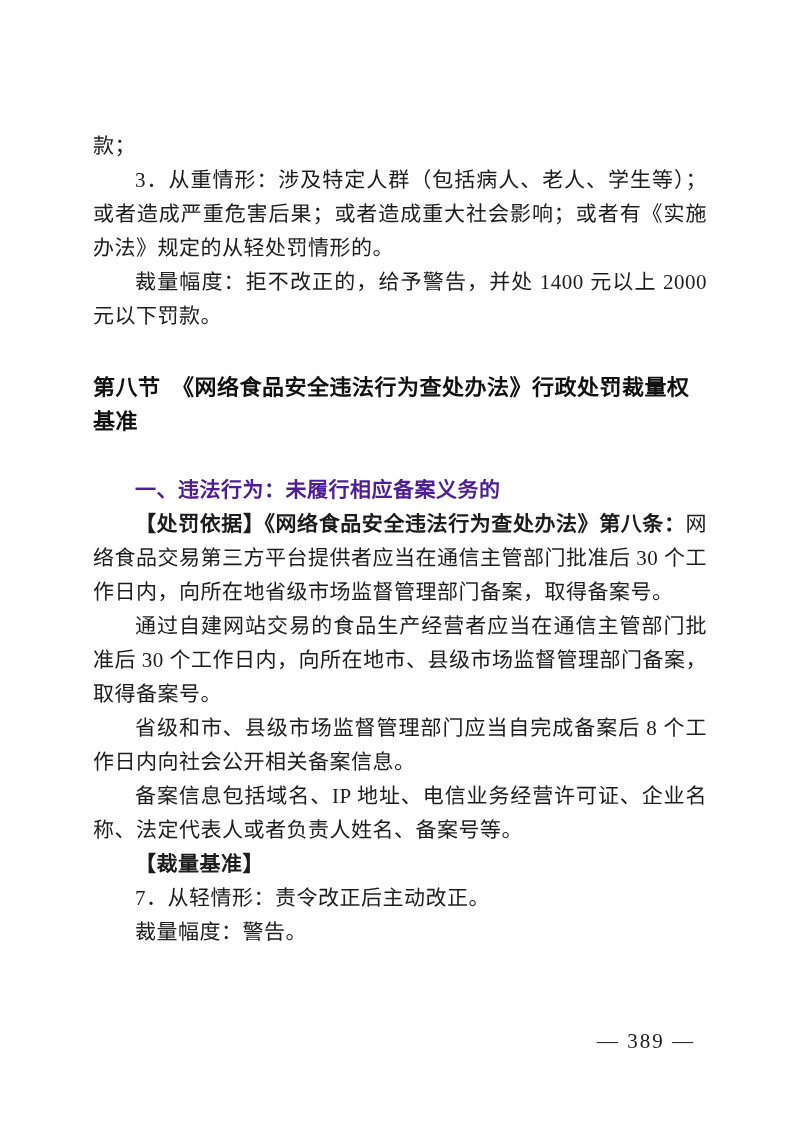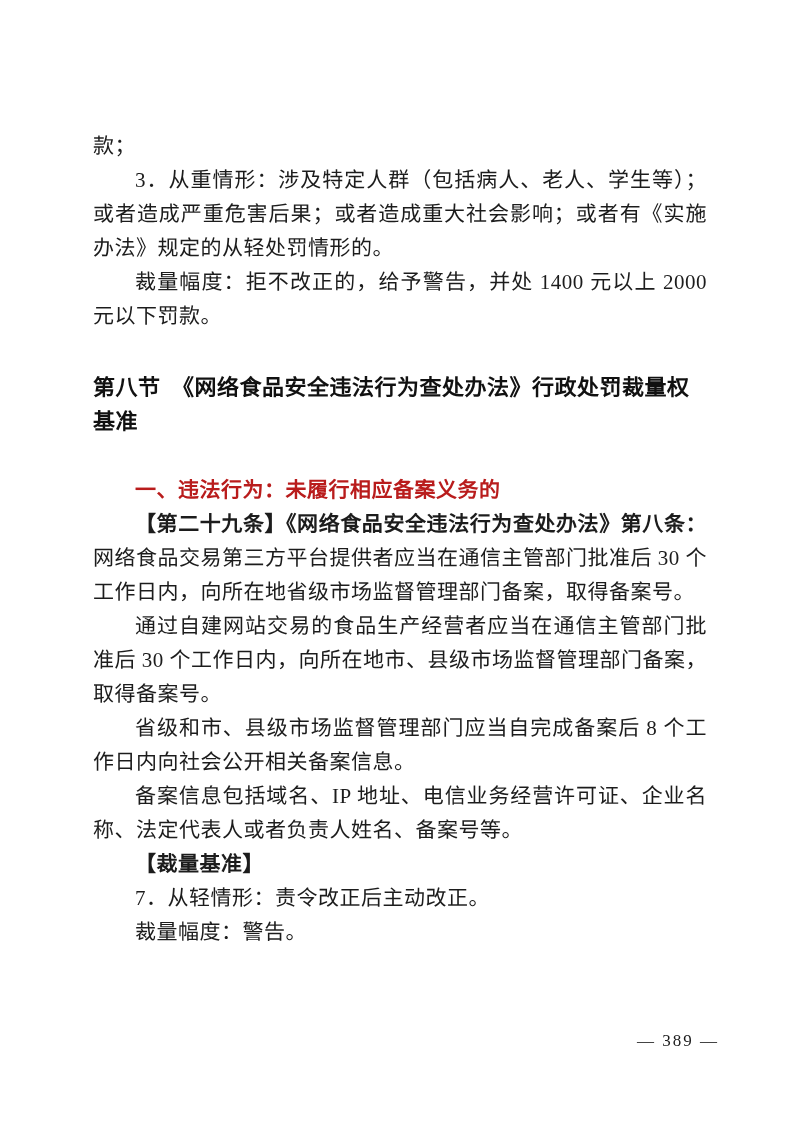--- a/index.html
+++ b/index.html
@@ -48,27 +48,27 @@
     color: #111;
   }
   h2.item-heading {
     margin: 0;
     font-family: "Liberation Sans", "DejaVu Sans", sans-serif;
     font-weight: bold;
     font-size: 21px;
     line-height: 34px;
     text-indent: 2em;
     letter-spacing: 0.5px;
-    color: #b91c1c;
+    color: #4c1d95;
   }
   .page-footer {
     position: absolute;
     top: 1026px;
-    right: 74px;
-    font-size: 17px;
+    right: 98px;
+    font-size: 21px;
     line-height: 30px;
     letter-spacing: 2px;
     color: #1c1c1c;
   }
 </style>
 </head>
 <body>
 
 <div class="page">
   <div class="content">
@@ -76,21 +76,21 @@
     <p class="no-indent">款；</p>
 
     <p>3．从重情形：涉及特定人群（包括病人、老人、学生等）；或者造成严重危害后果；或者造成重大社会影响；或者有《实施办法》规定的从轻处罚情形的。</p>
 
     <p>裁量幅度：拒不改正的，给予警告，并处 1400 元以上 2000 元以下罚款。</p>
 
     <h1 class="section-heading">第八节　《网络食品安全违法行为查处办法》行政处罚裁量权基准</h1>
 
     <h2 class="item-heading">一、违法行为：未履行相应备案义务的</h2>
 
-    <p><strong>【第二十九条】《网络食品安全违法行为查处办法》第八条：</strong><span>网络食品交易第三方平台提供者应当在通信主管部门批准后 30 个工作日内，向所在地省级市场监督管理部门备案，取得备案号。</span></p>
+    <p><strong>【处罚依据】《网络食品安全违法行为查处办法》第八条：</strong><span>网络食品交易第三方平台提供者应当在通信主管部门批准后 30 个工作日内，向所在地省级市场监督管理部门备案，取得备案号。</span></p>
 
     <p>通过自建网站交易的食品生产经营者应当在通信主管部门批准后 30 个工作日内，向所在地市、县级市场监督管理部门备案，取得备案号。</p>
 
     <p>省级和市、县级市场监督管理部门应当自完成备案后 8 个工作日内向社会公开相关备案信息。</p>
 
     <p>备案信息包括域名、IP 地址、电信业务经营许可证、企业名称、法定代表人或者负责人姓名、备案号等。</p>
 
 
     <p><strong>【裁量基准】</strong></p>
 

